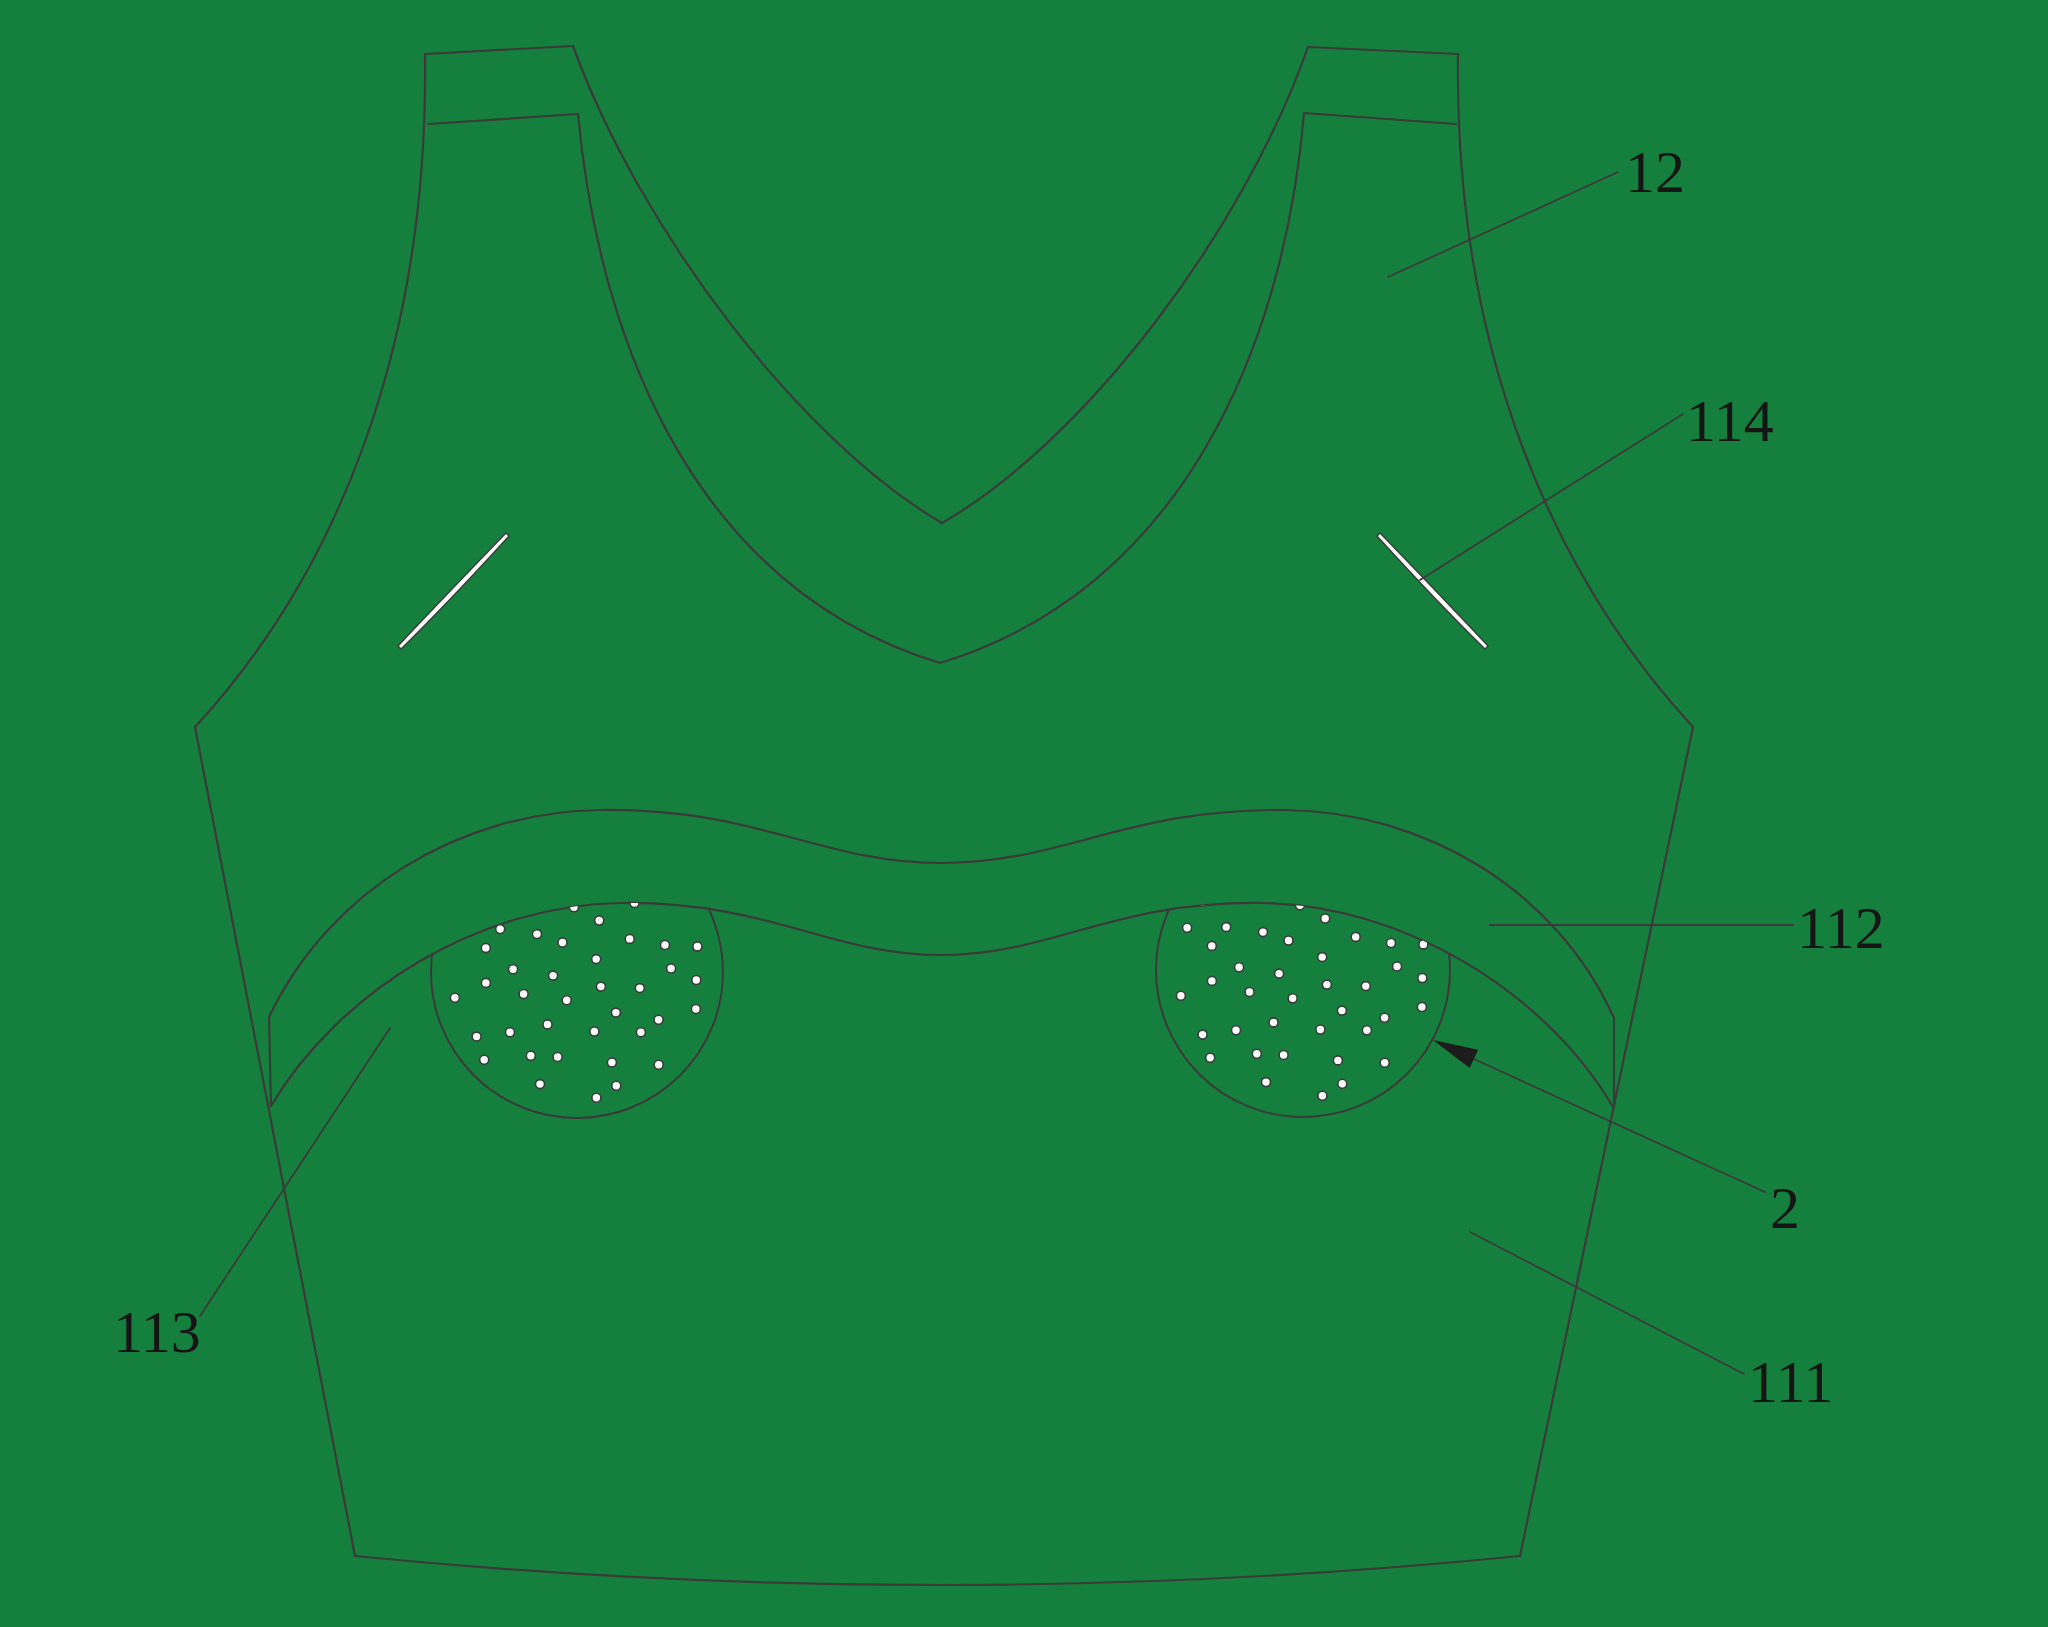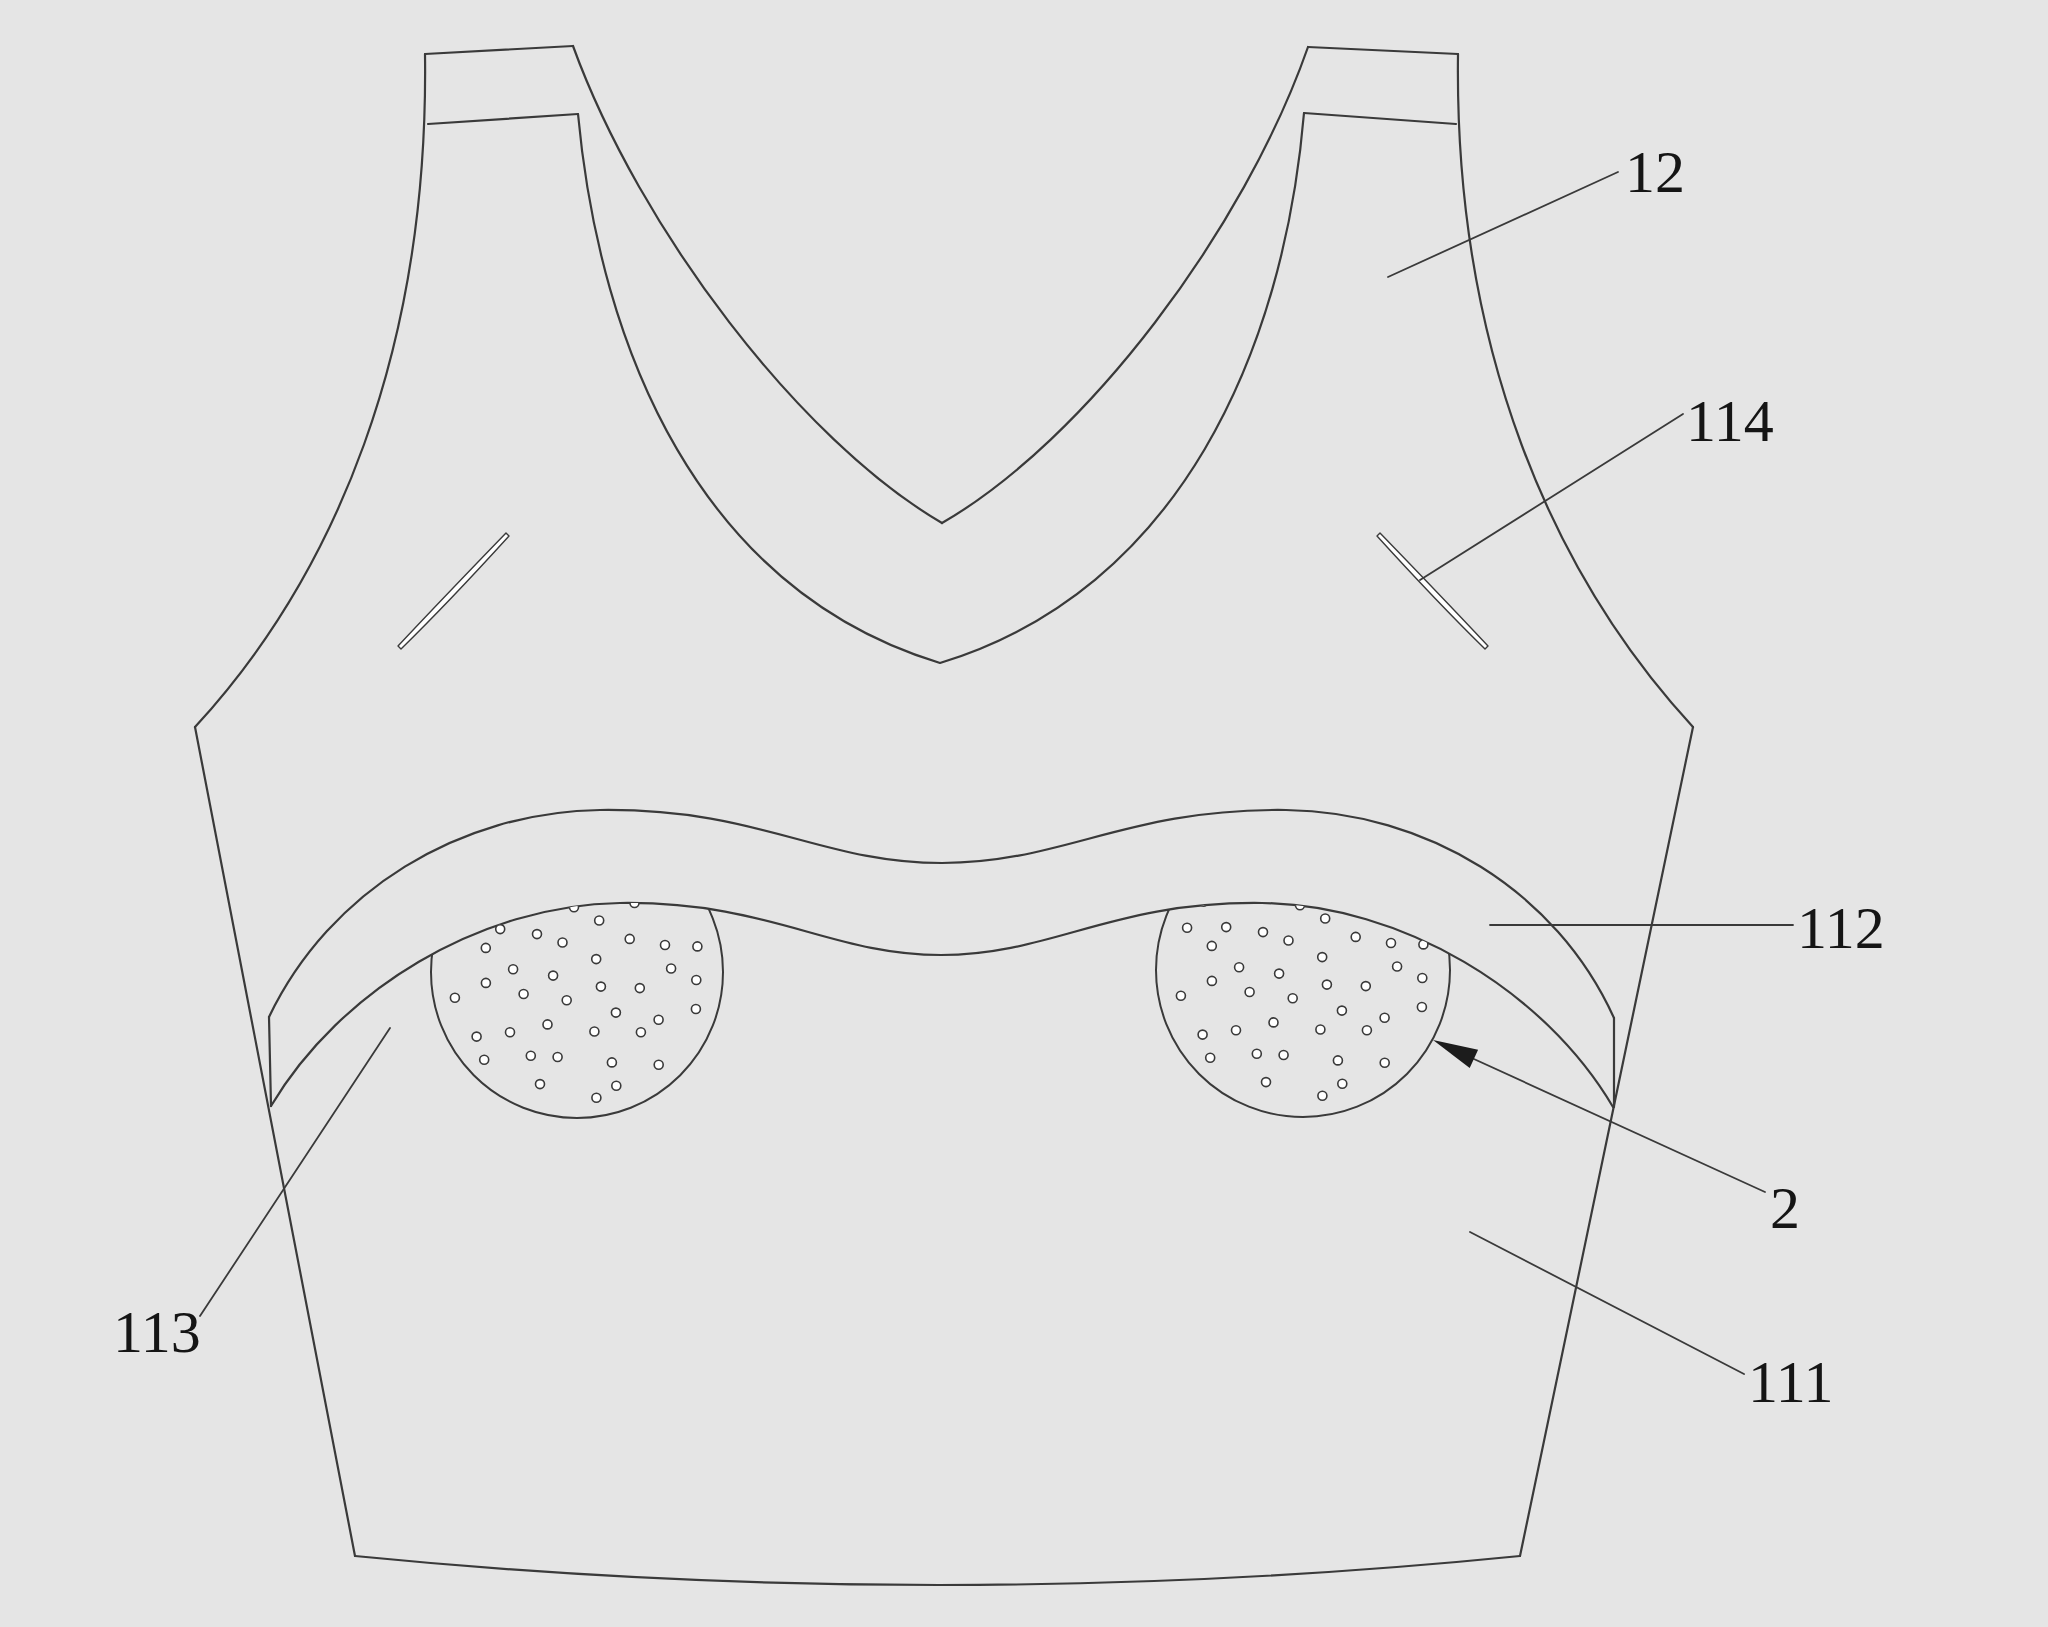--- a/index.html
+++ b/index.html
@@ -1,20 +1,20 @@
 <!DOCTYPE html>
 <html><head>
 <meta charset="utf-8">
 <style>
   html, body { margin: 0; padding: 0; background: #ffffff; }
   #canvas {
     position: relative;
     width: 2048px;
     height: 1627px;
-    background: #e5e5e5;
+    background: #15803d;
     overflow: hidden;
   }
   svg { display: block; width: 2048px; height: 1627px; }
   .ln {
     stroke: #3a3a3a;
     stroke-width: 2.2;
     fill: none;
     stroke-linecap: round;
     stroke-linejoin: round;
   }

